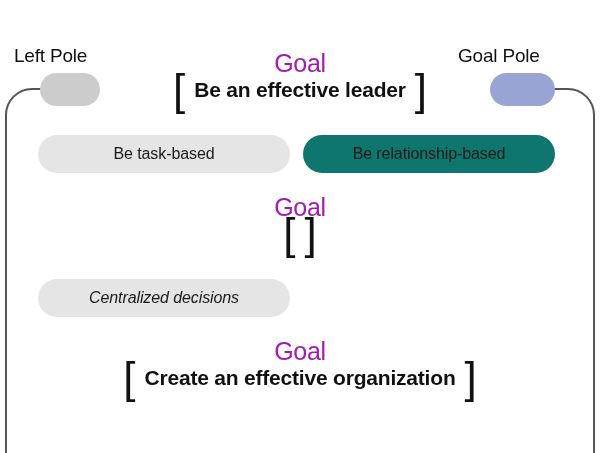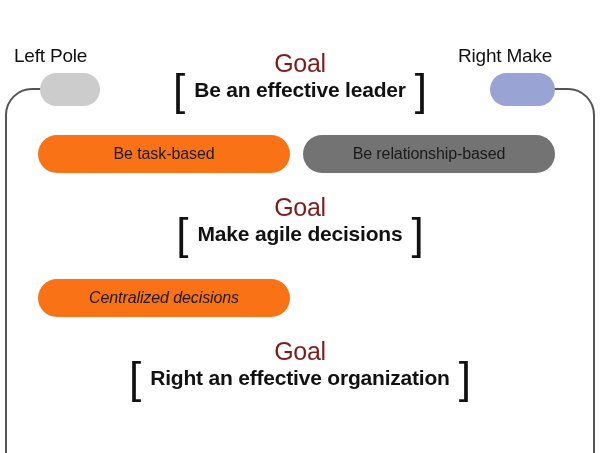--- a/index.html
+++ b/index.html
@@ -67,21 +67,21 @@
     left: 0;
     width: 600px;
     text-align: center;
   }
   .goal-1 { top: 8px; }
   .goal-2 { top: 152px; }
   .goal-3 { top: 296px; }
 
   .goal-word {
     font-size: 25px;
-    color: #7f1d1d;
+    color: #a21caf;
     line-height: 1.02;
     letter-spacing: -0.3px;
   }
   .goal-statement-row {
     display: flex;
     align-items: center;
     justify-content: center;
     gap: 9px;
     margin-top: -2px;
   }
@@ -120,40 +120,40 @@
     align-items: center;
     justify-content: center;
     font-size: 16px;
     color: #1a1a1a;
     letter-spacing: -0.1px;
     white-space: nowrap;
   }
   .pill.left {
     left: 38px;
     width: 252px;
-    background: #f97316;
+    background: #e5e5e5;
   }
   .pill.right {
     left: 303px;
     width: 252px;
-    background: #737373;
+    background: #0f766e;
   }
 </style>
 </head>
 <body>
 
 <div class="canvas">
 
   <svg class="frame-svg" viewBox="0 0 600 453" xmlns="http://www.w3.org/2000/svg">
     <path d="M 155 451 L 32 451 A 26 26 0 0 1 6 425 L 6 72 A 26 26 0 0 1 32 46 L 96 46" fill="none" stroke="#555555" stroke-width="2" stroke-linecap="round"></path>
     <path d="M 415 451 L 568 451 A 26 26 0 0 0 594 425 L 594 72 A 26 26 0 0 0 568 46 L 500 46" fill="none" stroke="#555555" stroke-width="2" stroke-linecap="round"></path>
   </svg>
 
   <div class="pole-label left">Left Pole</div>
-  <div class="pole-label right">Right Make</div>
+  <div class="pole-label right">Goal Pole</div>
 
   <div class="pole-chip left"></div>
   <div class="pole-chip right"></div>
 
   <div class="goal goal-1">
     <div class="goal-word">Goal</div>
     <div class="goal-statement-row">
       <span class="bracket">[</span>
       <span class="goal-text">Be an effective leader</span>
       <span class="bracket">]</span>
@@ -161,30 +161,29 @@
   </div>
   <div class="pill-row row-1">
     <div class="pill left">Be task-based</div>
     <div class="pill right">Be relationship-based</div>
   </div>
 
   <div class="goal goal-2">
     <div class="goal-word">Goal</div>
     <div class="goal-statement-row">
       <span class="bracket">[</span>
-      <span class="goal-text">Make agile decisions</span>
       <span class="bracket">]</span>
     </div>
   </div>
   <div class="pill-row row-2">
     <div class="pill left">Centralized decisions</div>
   </div>
 
   <div class="goal goal-3">
     <div class="goal-word">Goal</div>
     <div class="goal-statement-row">
       <span class="bracket">[</span>
-      <span class="goal-text">Right an effective organization</span>
+      <span class="goal-text">Create an effective organization</span>
       <span class="bracket">]</span>
     </div>
   </div>
 
 </div>
 
 </body></html>

